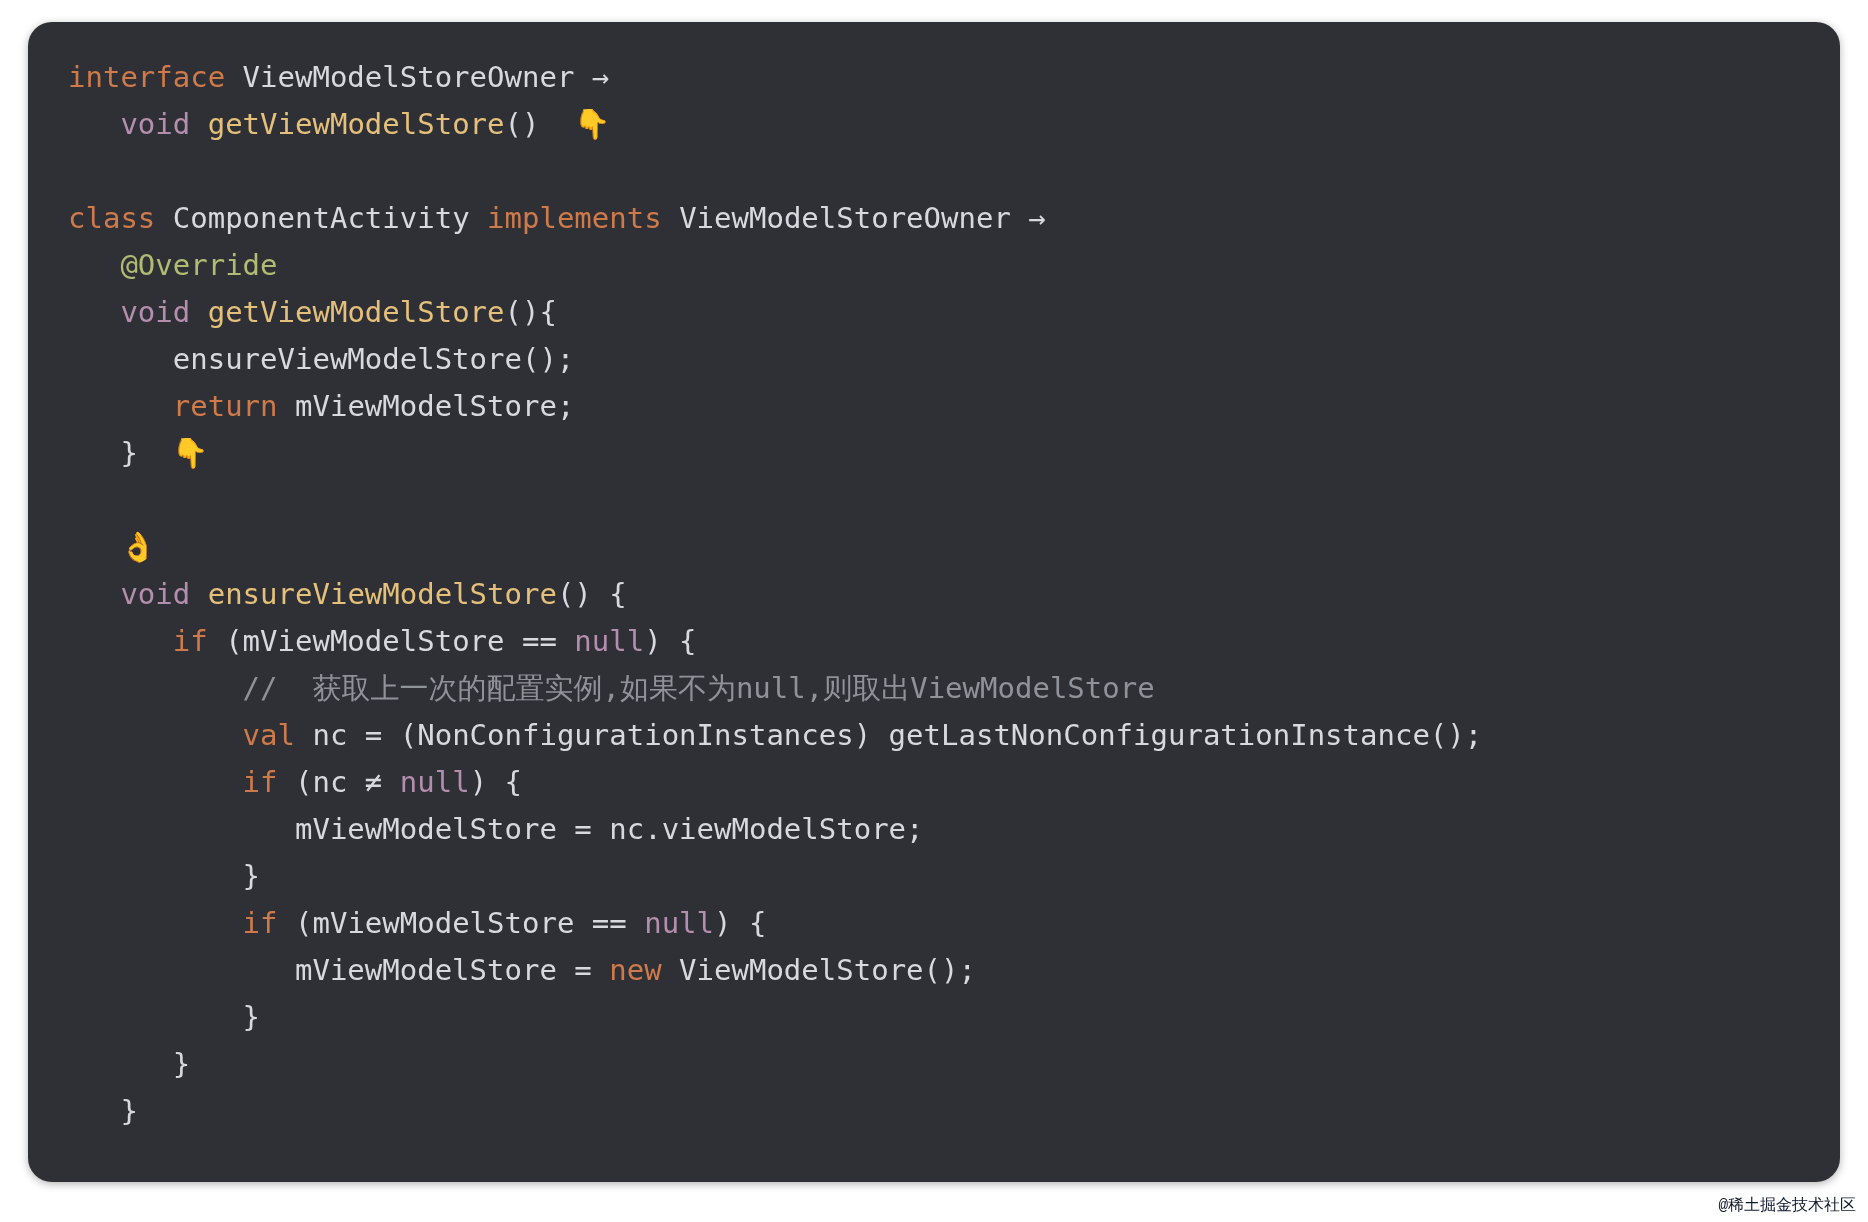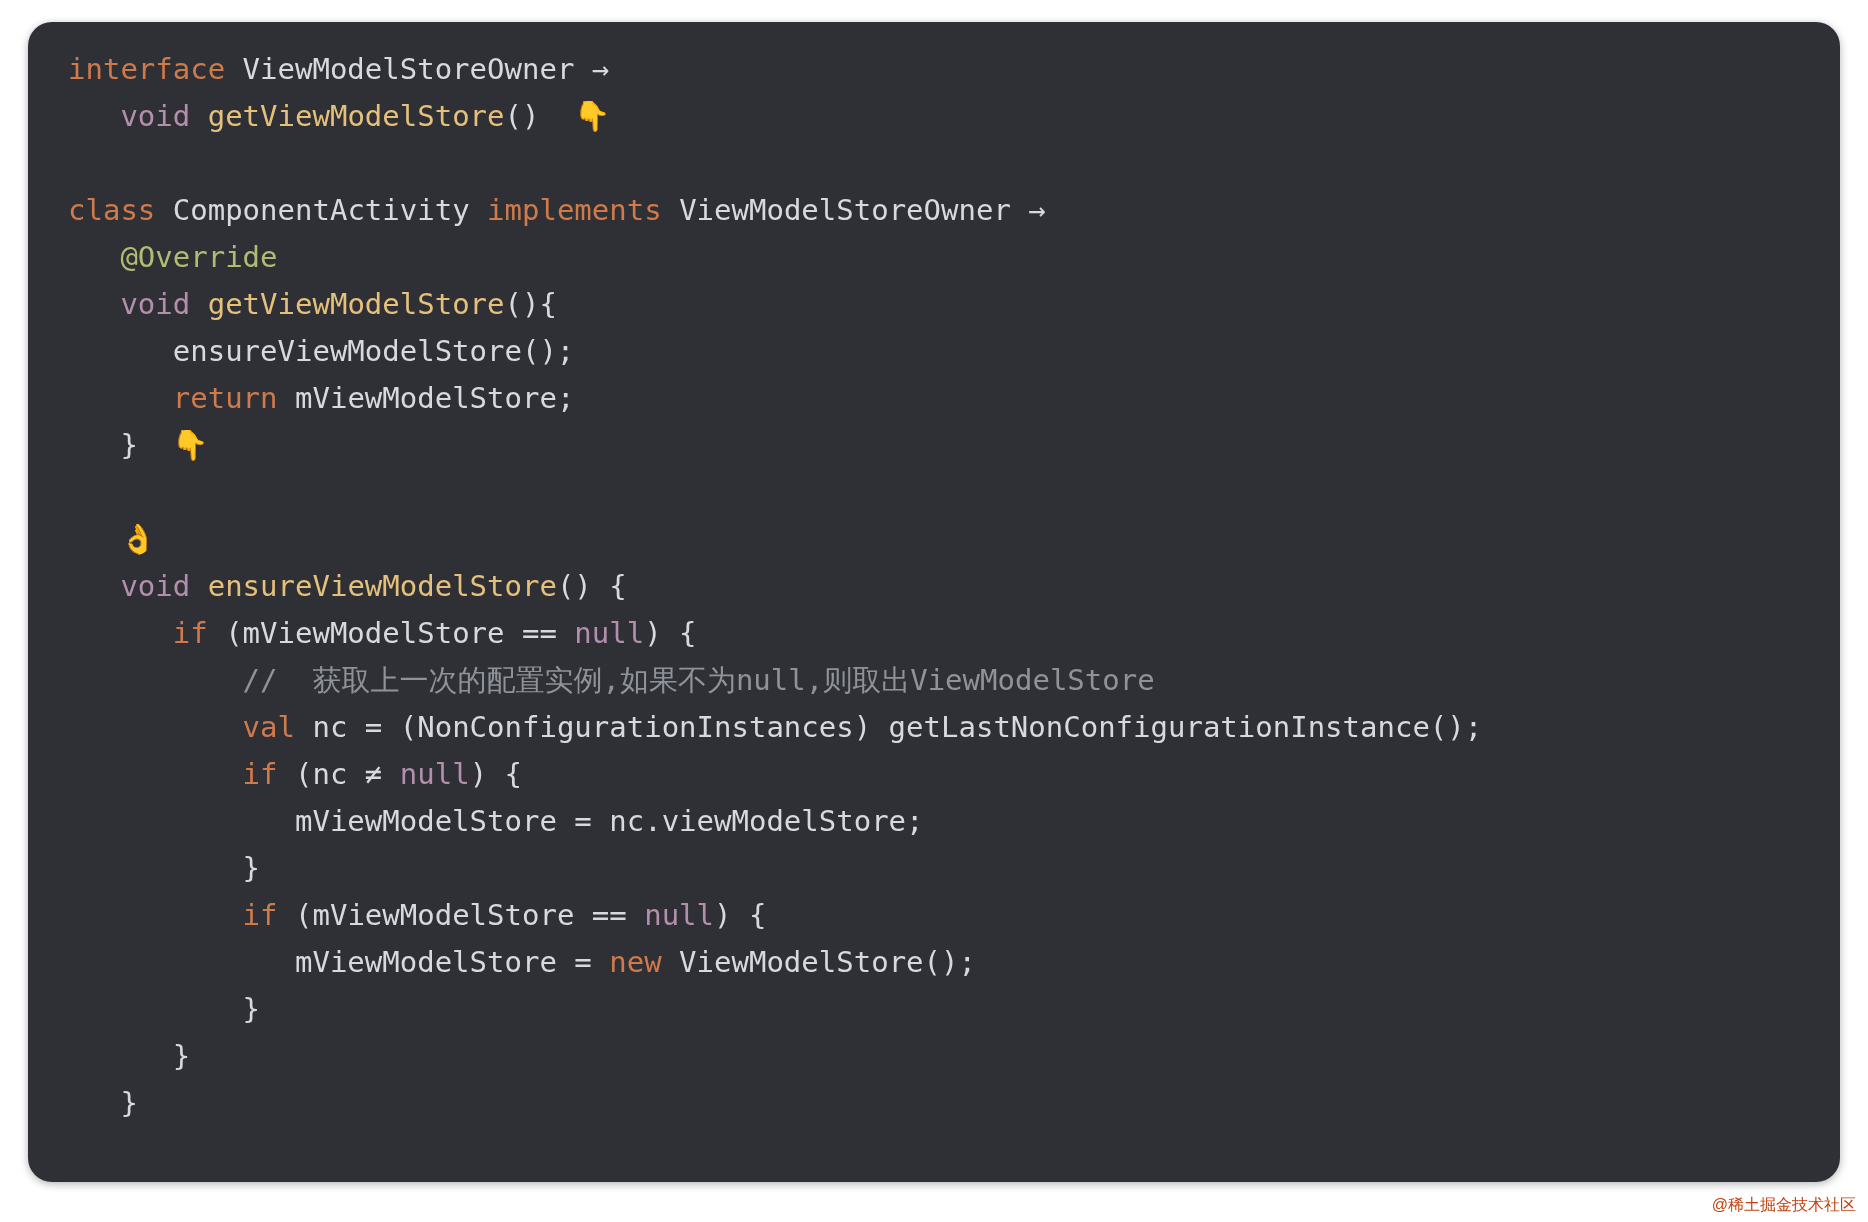--- a/index.html
+++ b/index.html
@@ -1,26 +1,26 @@
 <!DOCTYPE html>
 <html><head>
 <meta charset="utf-8">
 <style>
   html,body{margin:0;padding:0;background:#fff;width:1868px;height:1222px;overflow:hidden;font-family:ui-monospace,Menlo,Consolas,monospace;}
   .card{position:absolute;left:28px;top:22px;width:1812px;height:1160px;background:#2e3036;border-radius:24px;box-shadow:0 2px 8px rgba(0,0,0,.3);}
-  pre.code{margin:0;padding:24px 40px 28px 40px;color:#d7d9df;font-size:29px;line-height:47px;white-space:pre;font-weight:500;}
+  pre.code{margin:0;padding:32px 40px 28px 40px;color:#d7d9df;font-size:29px;line-height:47px;white-space:pre;font-weight:500;}
   .kw{color:#cf7a4a;}    
   .type{color:#b48ead;}  
   .fn{color:#e5c07b;}    
   .ann{color:#b2bb72;}   
   .id{color:#d7d9df;}
   .cmt{color:#8f9399;}
   .op{color:#d7d9df;}
   .em{font-style:normal;}
-  .wm{position:absolute;right:12px;bottom:6px;color:#c2410c;font-size:16px;font-family:Liberation Sans, sans-serif;}
+  .wm{position:absolute;right:12px;bottom:6px;color:#0f172a;font-size:16px;font-family:Liberation Mono, monospace;}
 </style>
 </head>
 <body>
 
 <div class="card">
 <pre class="code"><span class="kw">interface</span> <span class="id">ViewModelStoreOwner</span> <span class="op">→</span>
    <span class="type">void</span> <span class="fn">getViewModelStore</span><span class="op">()</span>  <span class="em">👇</span>
 
 <span class="kw">class</span> <span class="id">ComponentActivity</span> <span class="kw">implements</span> <span class="id">ViewModelStoreOwner</span> <span class="op">→</span>
    <span class="ann">@Override</span>

